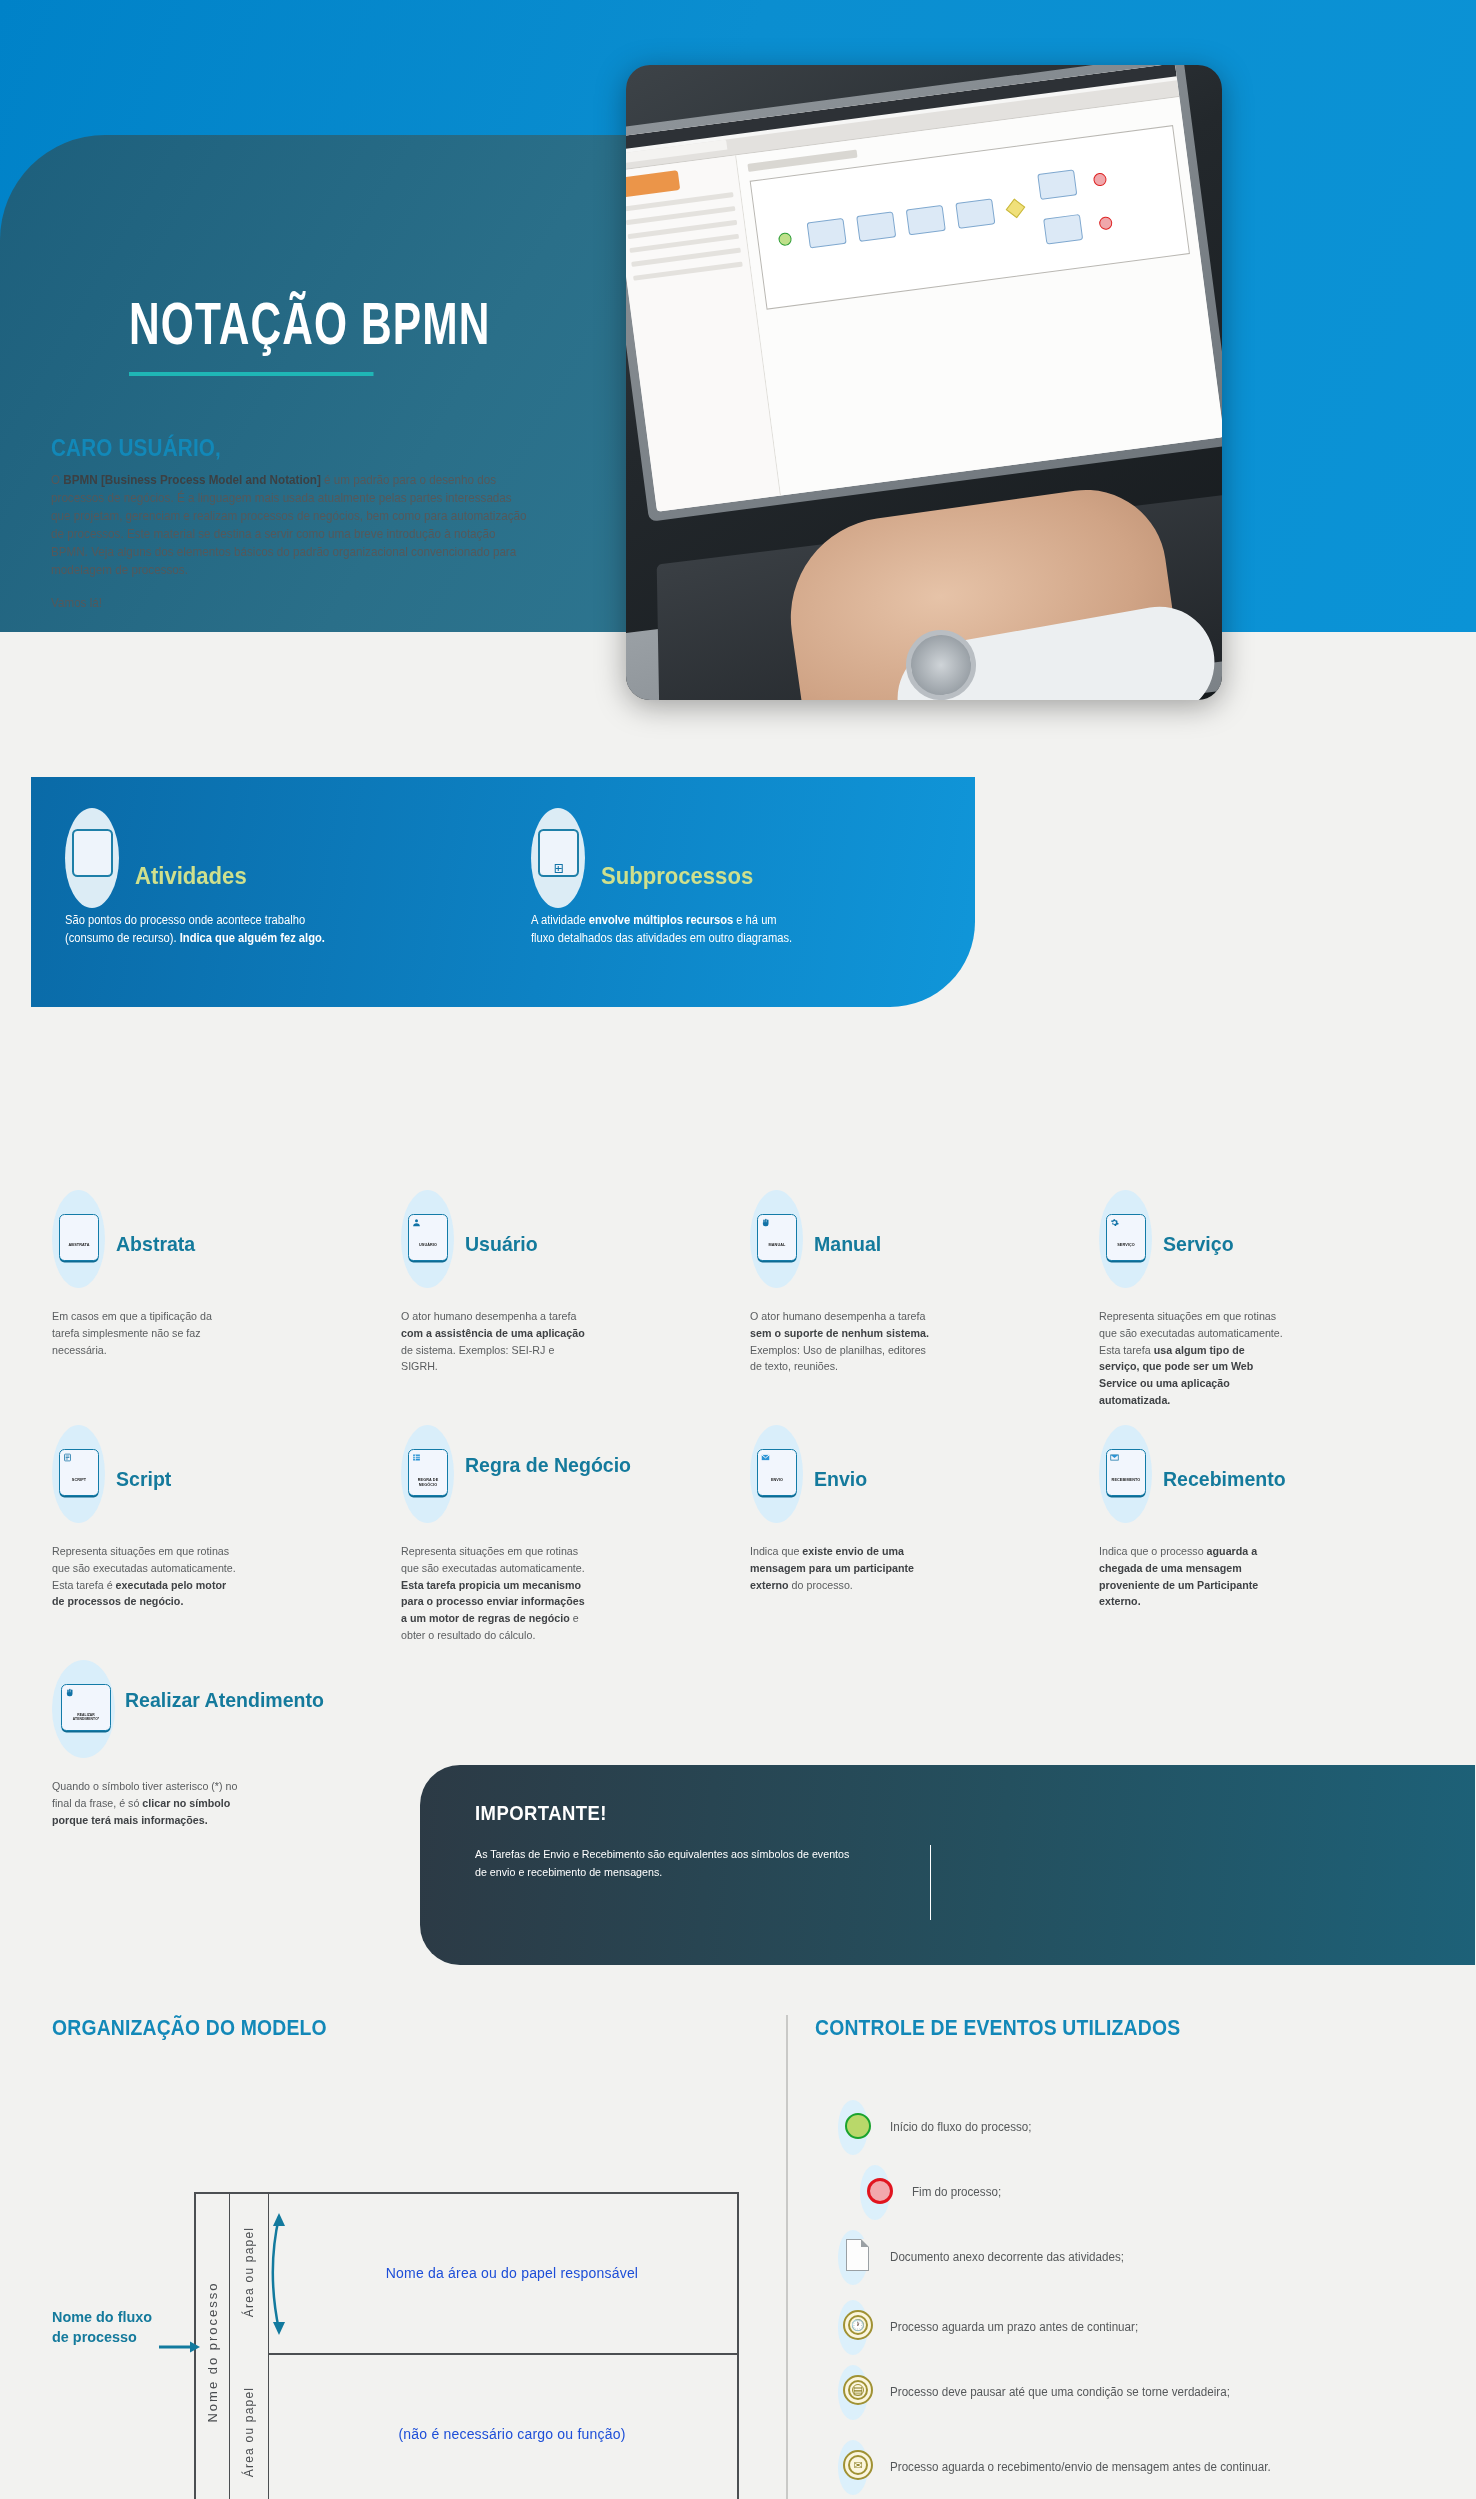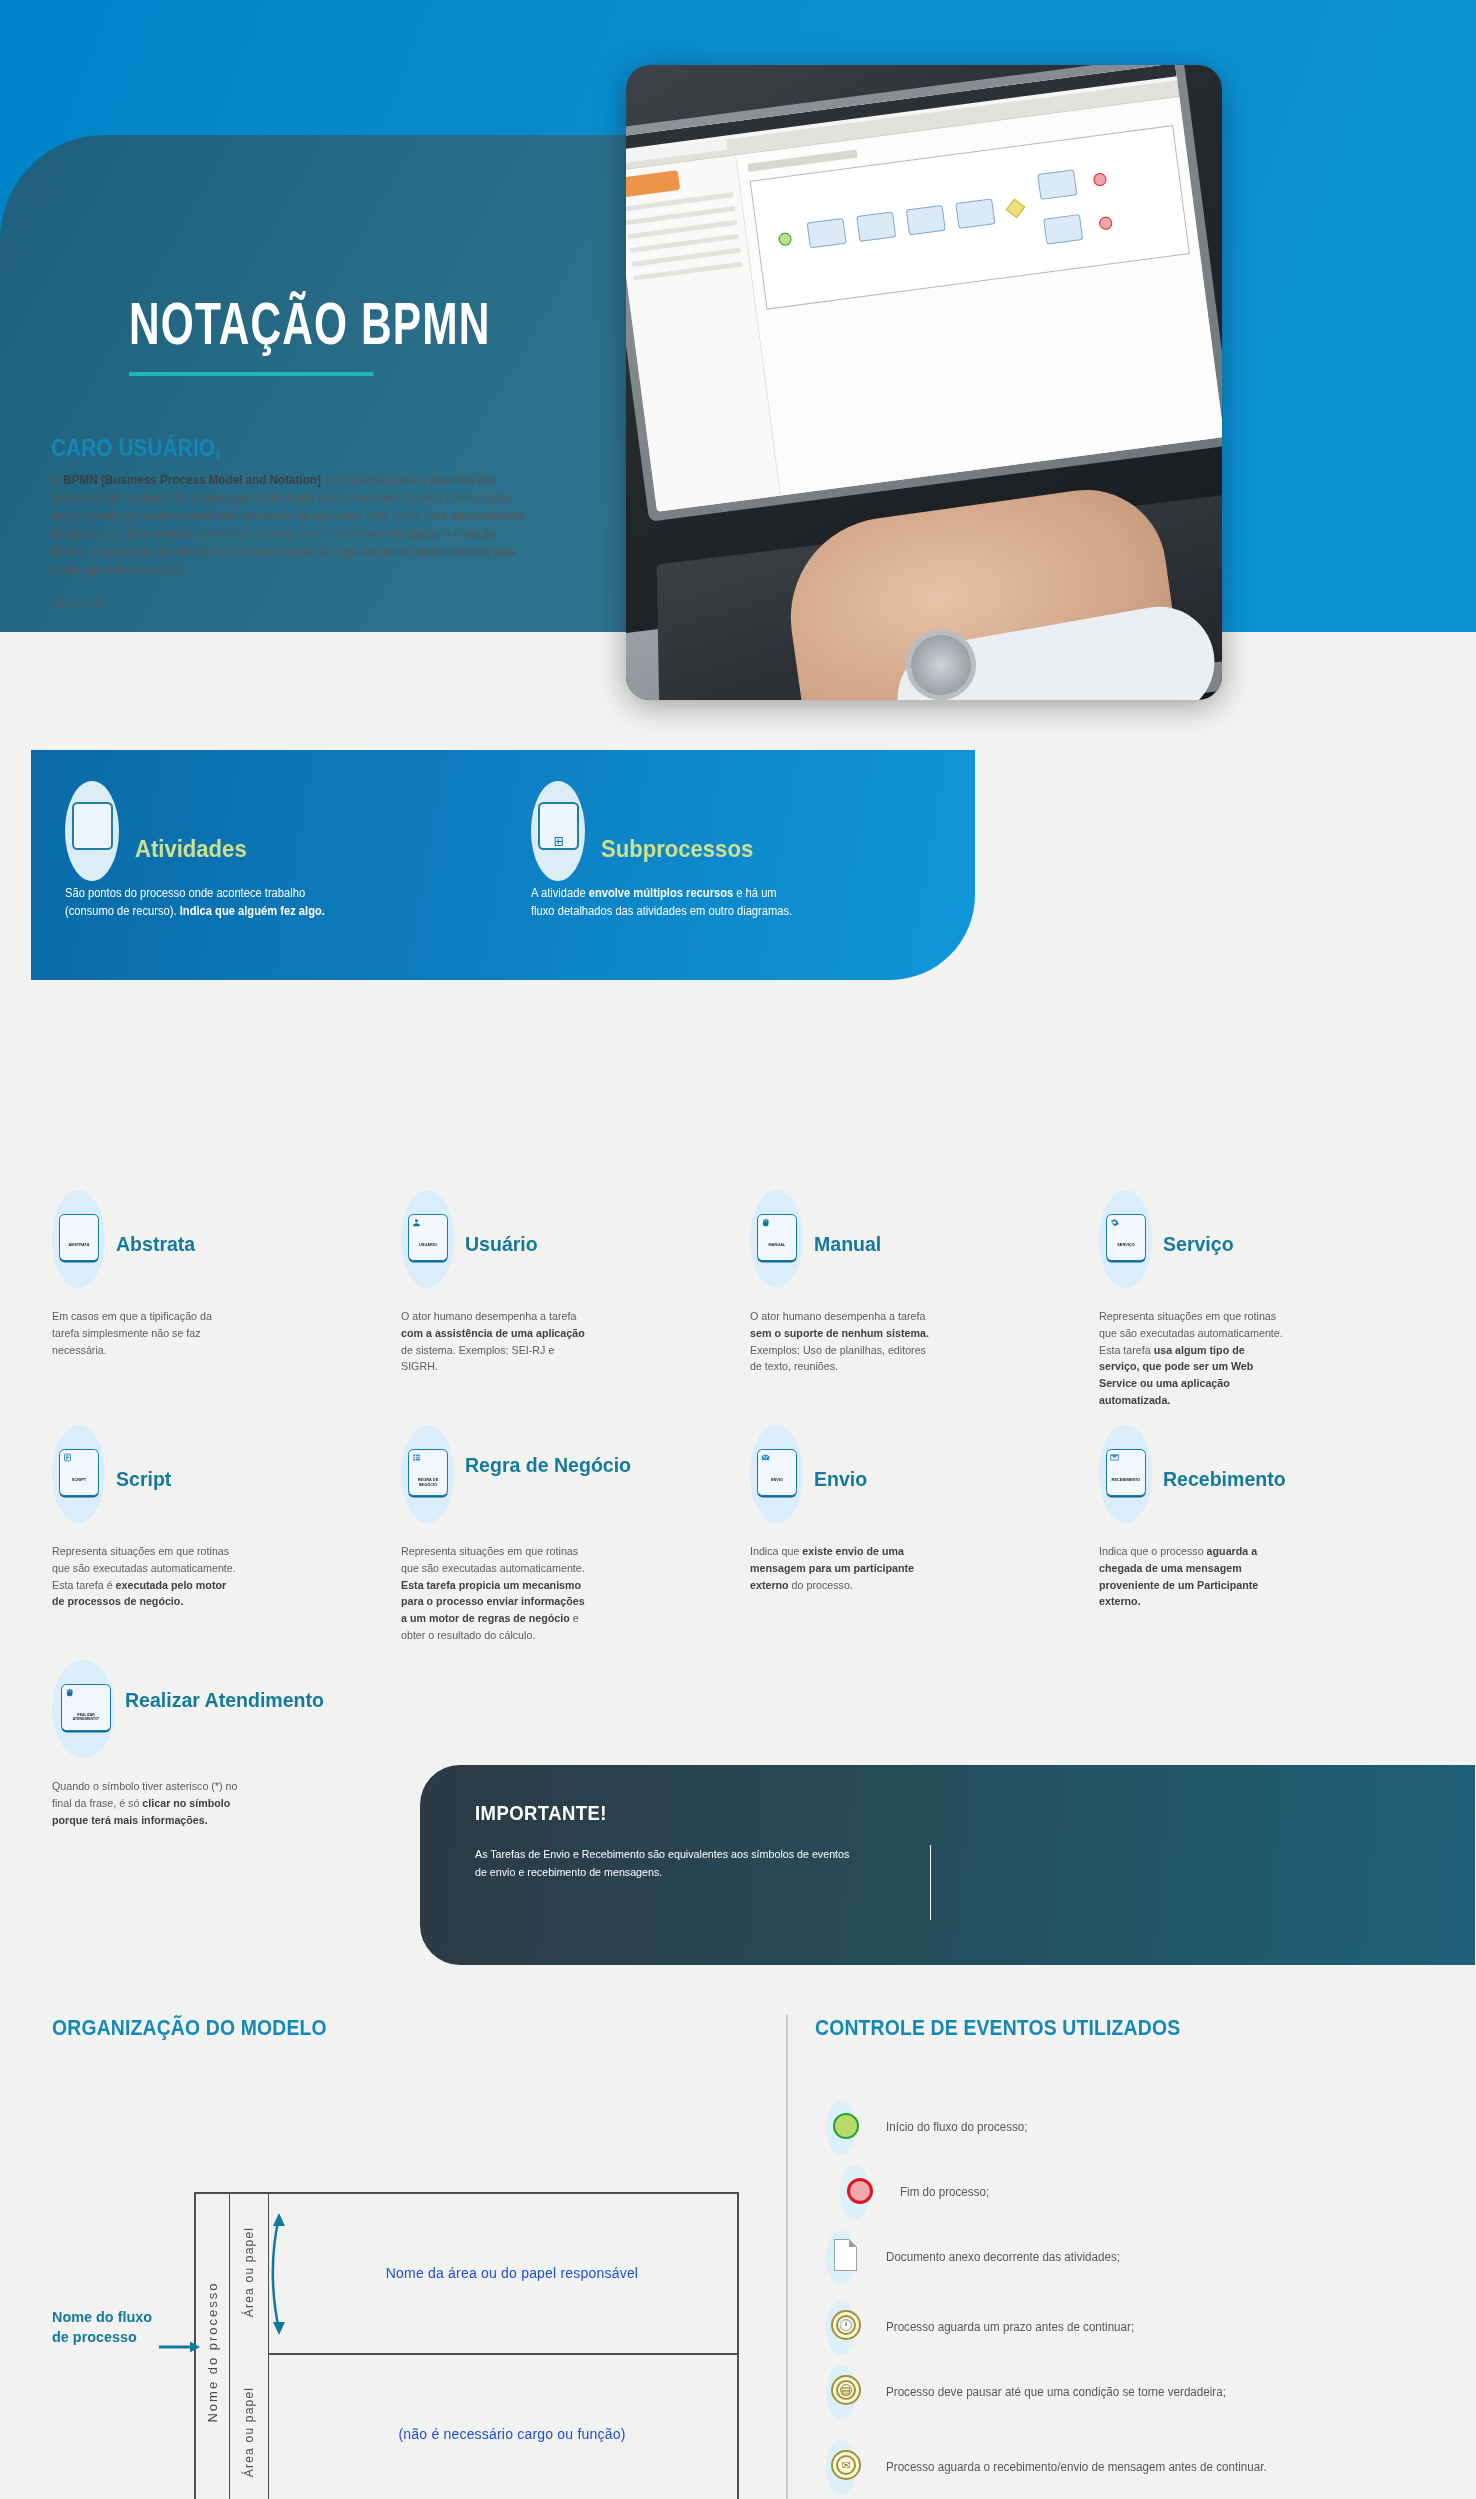--- a/index.html
+++ b/index.html
@@ -98,21 +98,21 @@
   .intro p {
     margin-top:9px; font-size:12.7px; line-height:1.42; color:#55585a;
     font-family:"Liberation Sans Narrow","Liberation Sans",sans-serif;
     transform:scaleX(.92); transform-origin:left top;
   }
   .intro p b { color:#3c4043; font-weight:700; }
   .intro .vamos { margin-top:15px; }
 
   
   .bluecard {
-    position:absolute; left:31px; top:750px; width:944px; height:230px;
+    position:absolute; left:31px; top:777px; width:944px; height:230px;
     background: linear-gradient(100deg,#0a6aa7 0%, #0d82c4 55%, #1096d9 100%);
     border-radius: 0 0 85px 0;
   }
   .bc-item { position:absolute; top:31px; }
   .bc-ell {
     position:absolute; left:0; top:0; width:54px;height:100px;
     background:#dcecf5; border-radius:27px/50px;
   }
   .bc-icon {
     position:absolute; left:7px; top:21px; width:41px;height:48px;
@@ -230,21 +230,21 @@
   .lane-label {
     position:absolute; left:0; top:292px; width:120px;
     font-family:"Liberation Sans Narrow","Liberation Sans",sans-serif;
     font-size:15.5px; font-weight:700; color:#147a9c; line-height:1.3;
     transform:scaleX(.93); transform-origin:left top;
   }
 
   
   .events { position:absolute; left:815px; top:2015px; width:645px; }
   .vsep { position:absolute; left:786px; top:2015px; width:1.5px; height:685px; background:#c9c9c7; }
-  .ev-row { position:absolute; left:0; width:645px; display:flex; align-items:center;gap:8px; }
+  .ev-row { position:absolute; left:12px; width:645px; display:flex; align-items:center; }
   .ev-ic { position:relative; width:52px; height:55px; flex:0 0 52px; }
   .ev-ic .halo { position:absolute; left:11px; top:0; width:30px;height:55px;
                  background:#dcf0fb; border-radius:15px/27.5px; }
   .ev-txt {
     margin-left:11px; width:560px;
     font-family:"Liberation Sans Narrow","Liberation Sans",sans-serif;
     font-size:12.5px; line-height:1.45; color:#55585a;
     transform:scaleX(.93); transform-origin:left center;
   }
   .circ { position:absolute; left:18px; top:13px; width:26px; height:26px; border-radius:50%; }

